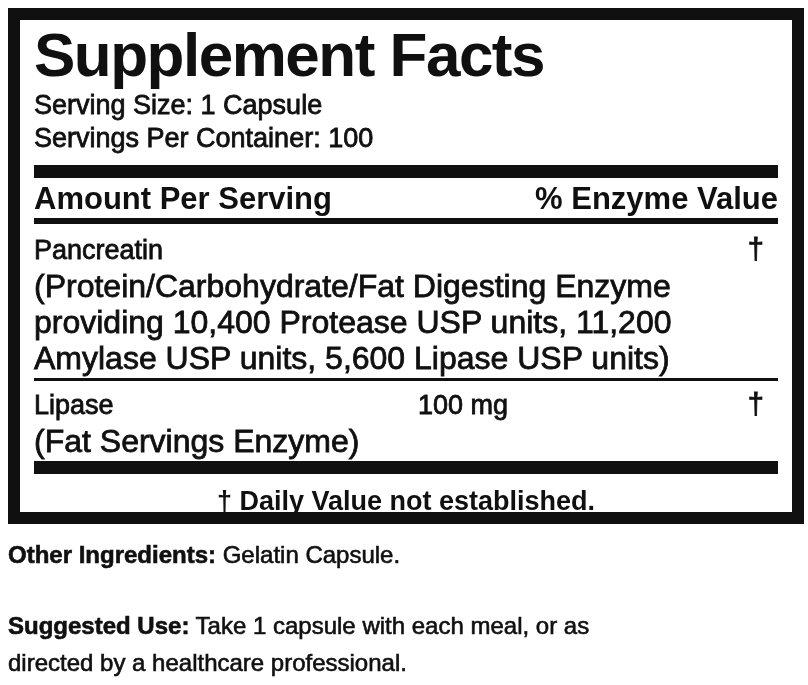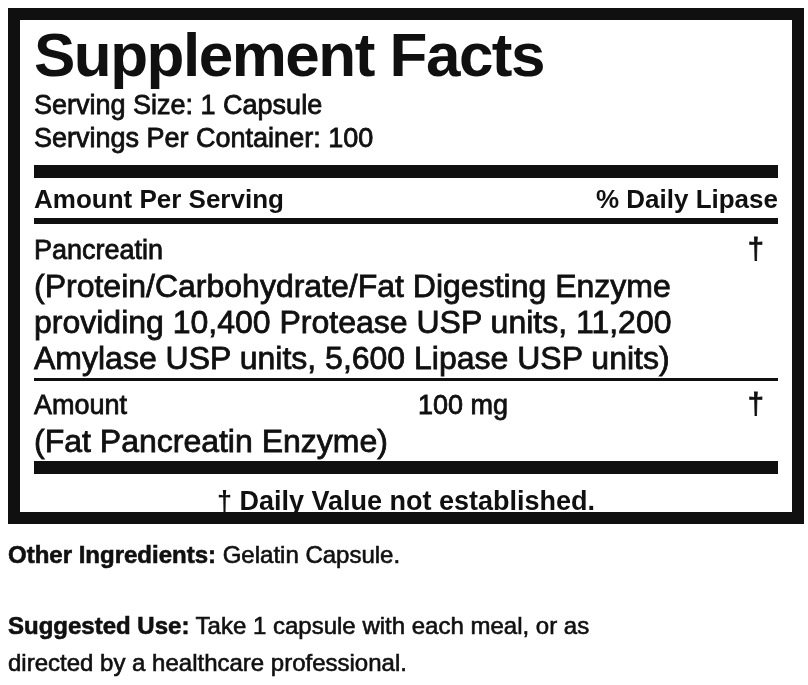--- a/index.html
+++ b/index.html
@@ -42,21 +42,21 @@
   .bar.medium { height: 6px; }
   .bar.thin { height: 3px; }
   .bar.top-bar { margin-top: 10px; }
   .bar.foot-bar { margin-top: 2px; }
   .header-row {
     display: flex;
     justify-content: space-between;
     align-items: center;
     padding: 5px 0 3px 0;
     font-weight: bold;
-    font-size: 26px;
+    font-size: 31px;
     line-height: 32px;
   }
   .row { padding: 7px 0 2px 0; }
   .row.last { padding: 5px 0 0 0; }
   .row-main {
     display: flex;
     align-items: baseline;
     font-size: 27px;
     line-height: 36px;
     -webkit-text-stroke: 0.8px #101010;
@@ -101,47 +101,47 @@
 
     <div class="title">Supplement Facts</div>
 
     <div class="serving-line">Serving Size: 1 Capsule</div>
     <div class="serving-line">Servings Per Container: 100</div>
 
     <div class="bar thick top-bar"></div>
 
     <div class="header-row">
       <span>Amount Per Serving</span>
-      <span>% Daily Lipase</span>
+      <span>% Enzyme Value</span>
     </div>
 
     <div class="bar medium"></div>
 
     <div class="row">
       <div class="row-main">
         <span class="ing-name">Pancreatin</span>
         <span class="ing-dv">†</span>
       </div>
       <div class="desc">
         <div>(Protein/Carbohydrate/Fat Digesting Enzyme</div>
         <div>providing 10,400 Protease USP units, 11,200</div>
         <div>Amylase USP units, 5,600 Lipase USP units)</div>
       </div>
     </div>
 
     <div class="bar thin"></div>
 
     <div class="row last">
       <div class="row-main">
-        <span class="ing-name">Amount</span>
+        <span class="ing-name">Lipase</span>
         <span class="ing-amount">100 mg</span>
         <span class="ing-dv">†</span>
       </div>
       <div class="desc">
-        <div>(Fat Pancreatin Enzyme)</div>
+        <div>(Fat Servings Enzyme)</div>
       </div>
     </div>
 
     <div class="bar thick foot-bar"></div>
 
     <div class="footnote">† Daily Value not established.</div>
 
   </div>
 
   <p class="below other-ing">

